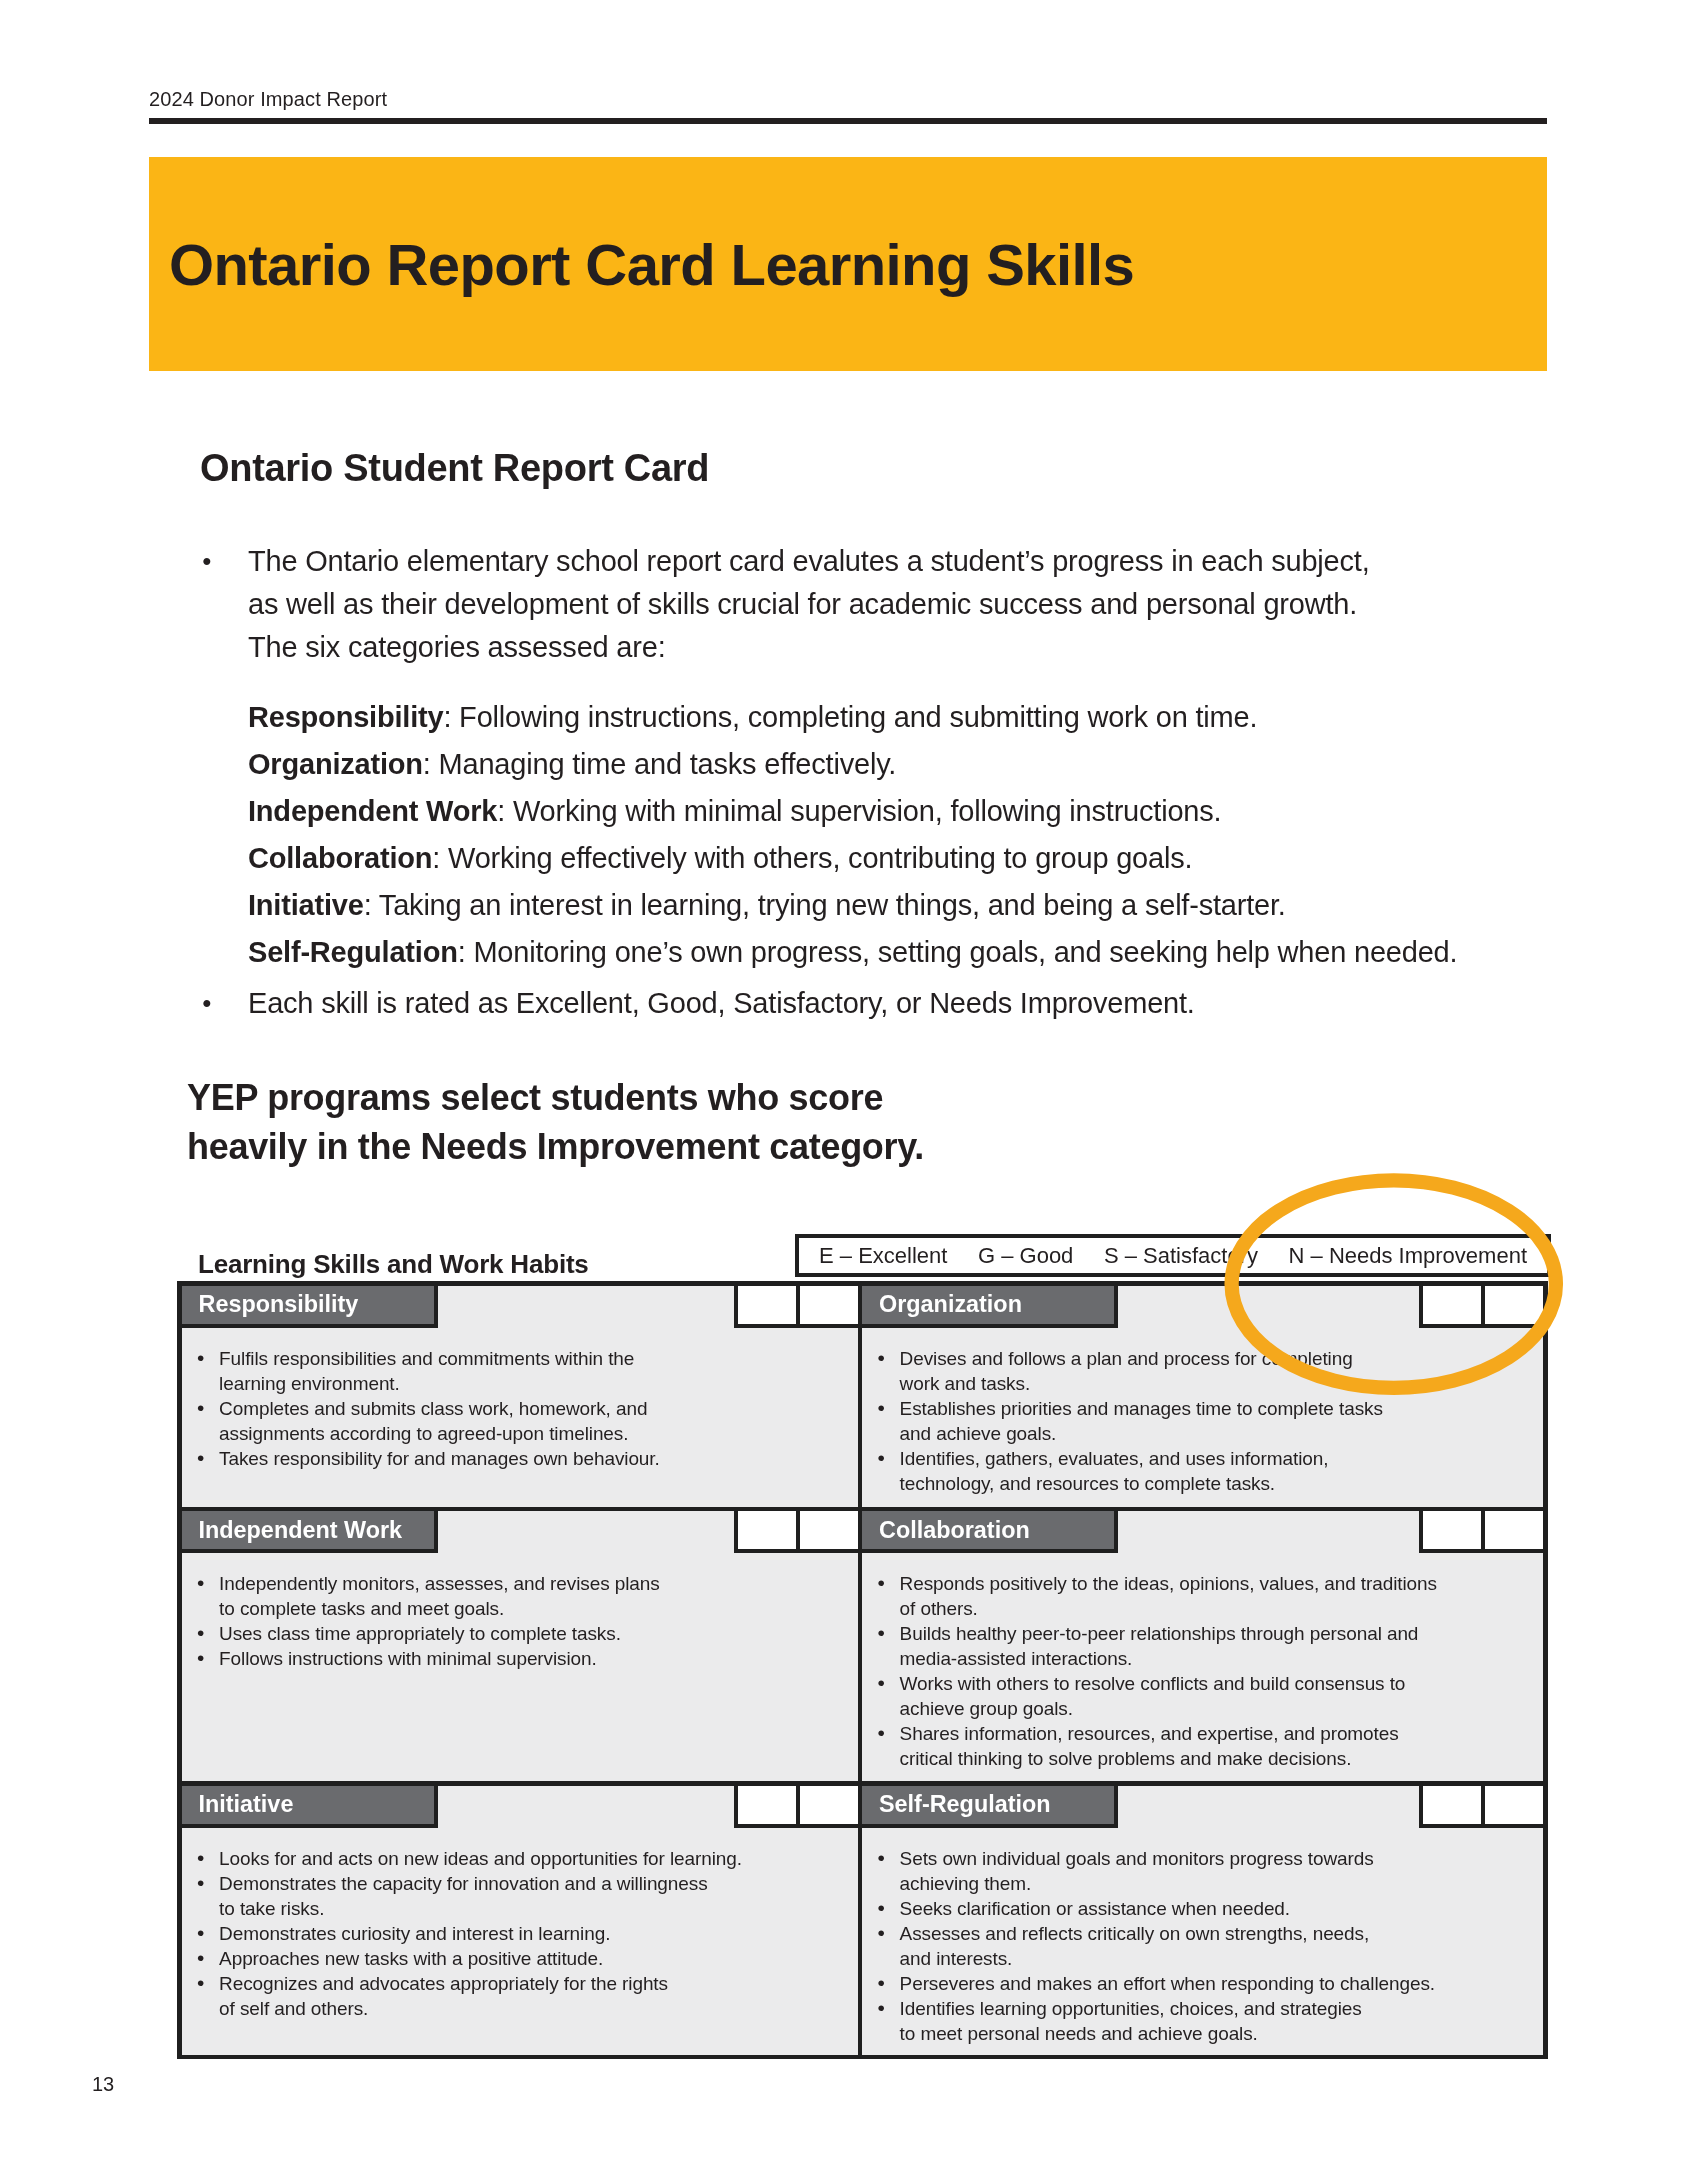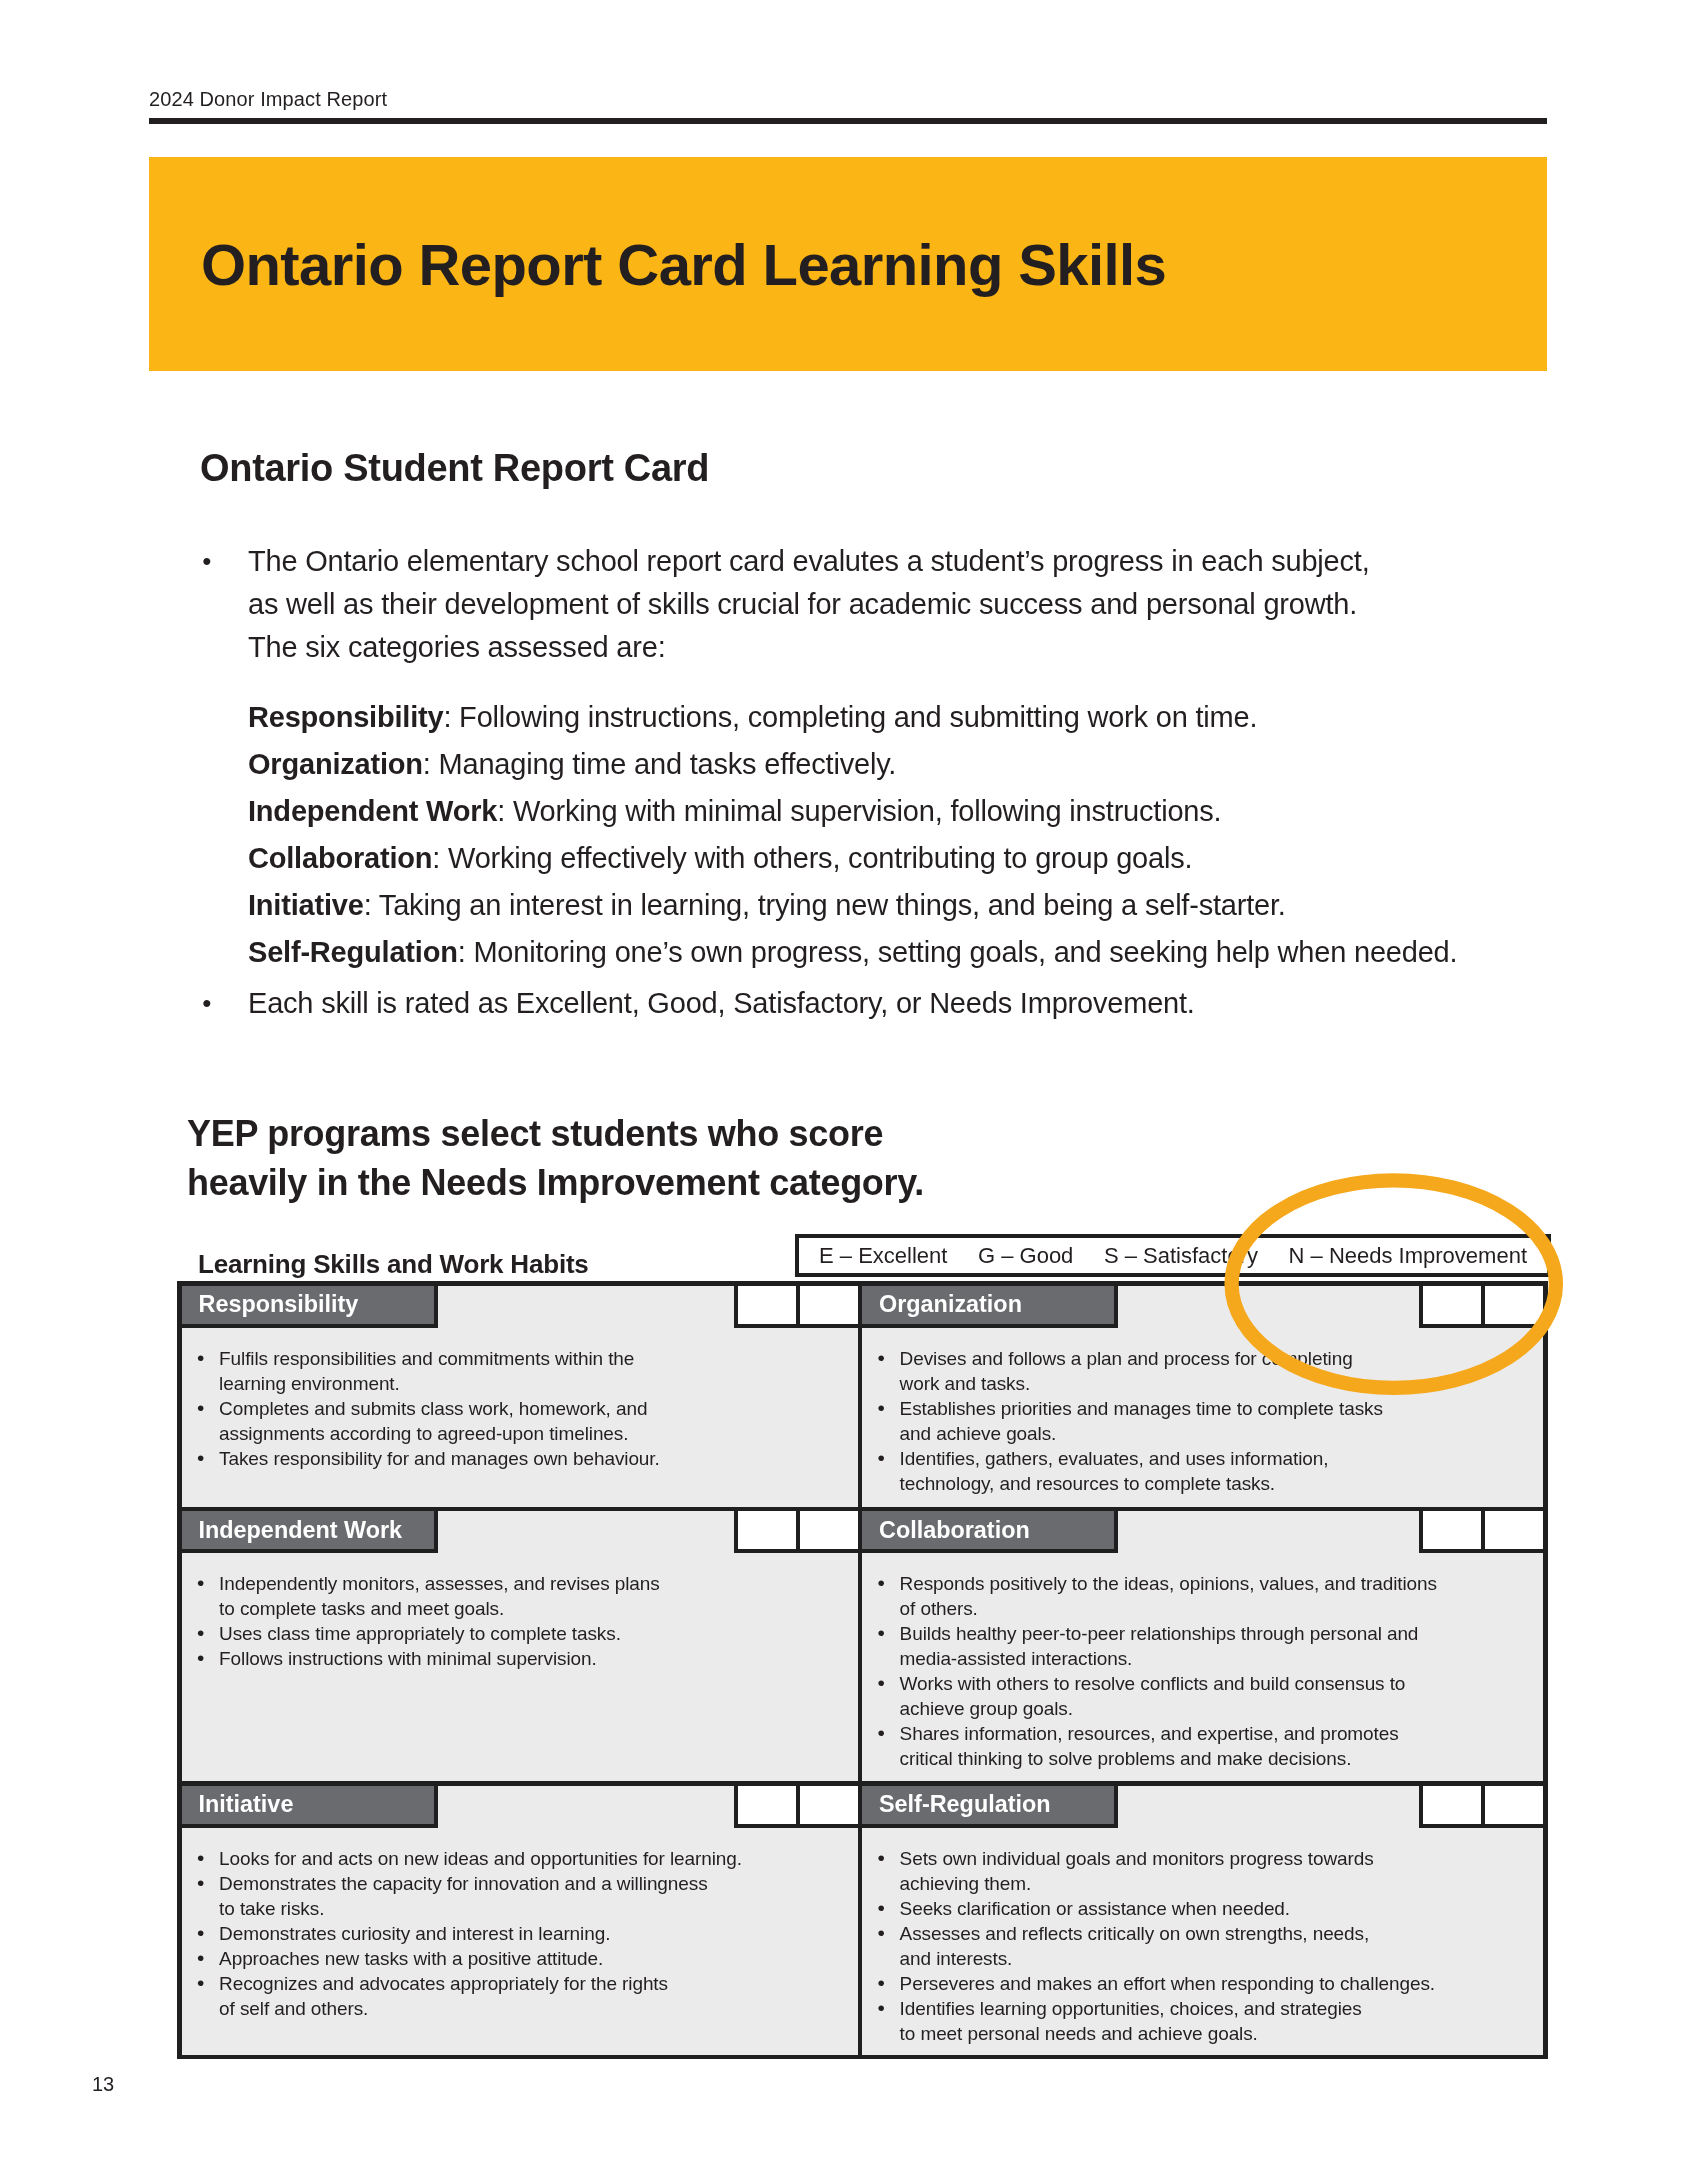--- a/index.html
+++ b/index.html
@@ -20,21 +20,21 @@
     position:absolute;left:149px;top:118px;
     width:1398px;height:5.8px;background:#231F20;
   }
   
   .banner{
     position:absolute;left:149px;top:157px;
     width:1398px;height:214px;background:#FBB515;
     display:flex;align-items:center;
   }
   .banner h1{
-    margin:0;padding-left:52px;
+    margin:0;padding-left:20px;
     font-size:58px;font-weight:bold;letter-spacing:-0.6px;color:#231F20;
   }
   
   .h2{
     position:absolute;left:200px;top:447px;
     font-size:38px;font-weight:bold;letter-spacing:-0.3px;margin:0;
   }
   .ibullet{position:absolute;font-size:29px;line-height:43px;letter-spacing:-0.2px;}
   .ibullet .dot{position:absolute;left:1.3px;top:0;font-size:26px;}
   .ibullet .lines{margin-left:47px;}
@@ -42,21 +42,21 @@
   .b1{left:201px;top:540px;width:1351px;}
   .b2{left:201px;top:982px;width:1351px;}
   .cats{
     position:absolute;left:248px;top:694px;
     font-size:29px;line-height:47px;letter-spacing:-0.2px;
   }
   .cats .cat{display:block;}
   .cats b{font-weight:bold;}
   .callout{
     position:absolute;left:187px;top:1073px;
-    font-size:36px;font-weight:bold;line-height:49px;letter-spacing:-0.3px;margin-top:36px;
+    font-size:36px;font-weight:bold;line-height:49px;letter-spacing:-0.3px;
   }
   .callout span{display:block;}
   
   .tbl-title{
     position:absolute;left:186px;top:1237px;
     font-size:26px;font-weight:bold;letter-spacing:-0.2px;margin:12px;
   }
   .legend{
     position:absolute;left:795px;top:1234px;width:756px;height:43px;
     box-sizing:border-box;border:4.5px solid #1F1F1F;background:#ffffff;

